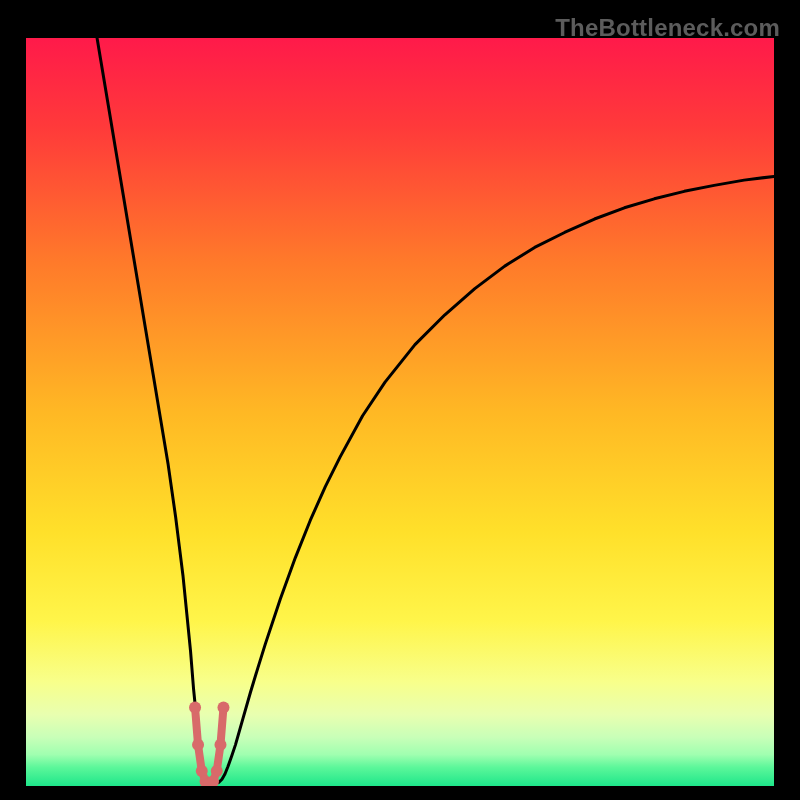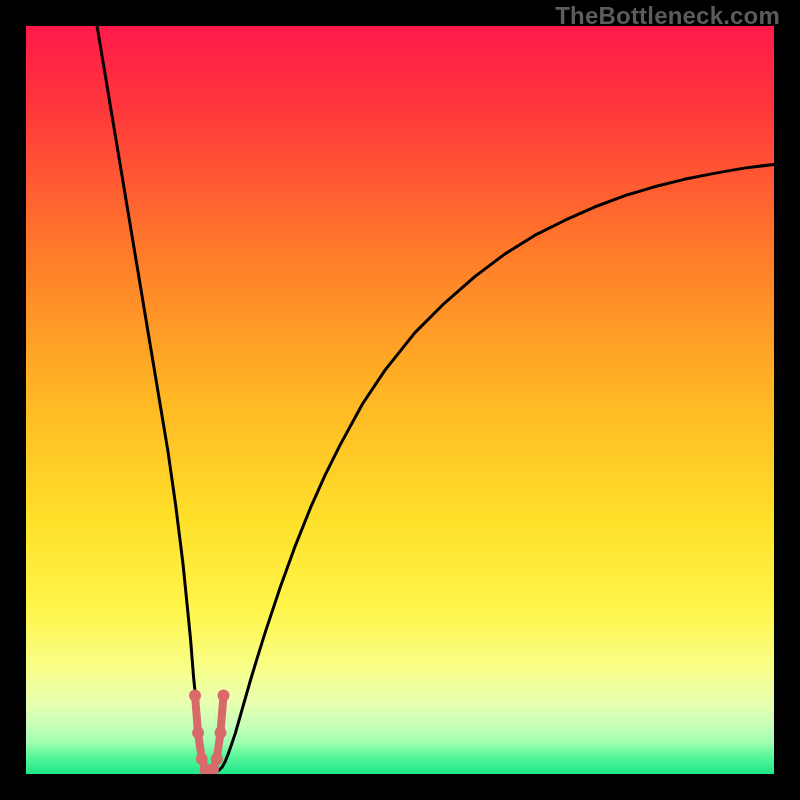--- a/index.html
+++ b/index.html
@@ -6,21 +6,21 @@
     margin: 0;
     padding: 0;
     width: 800px;
     height: 800px;
     background: #000;
     overflow: hidden;
   }
   .frame {
     position: absolute;
     left: 0;
-    top: 0;
+    top: 12px;
     width: 800px;
     height: 580px;
     background: #000;
   }
   .plot {
     position: absolute;
     left: 26px;
     top: 26px;
     width: 748px;
     height: 748px;

